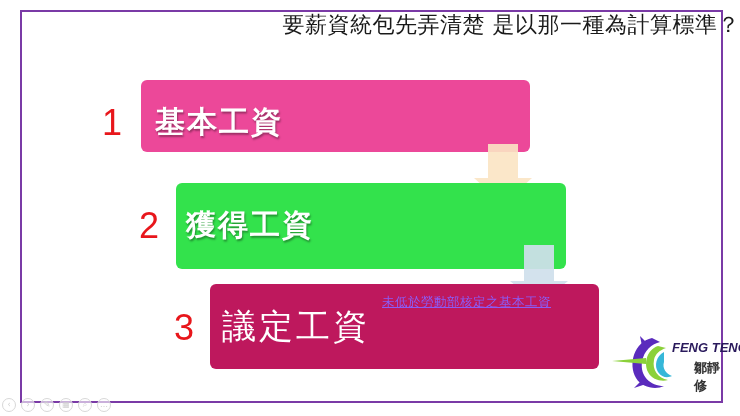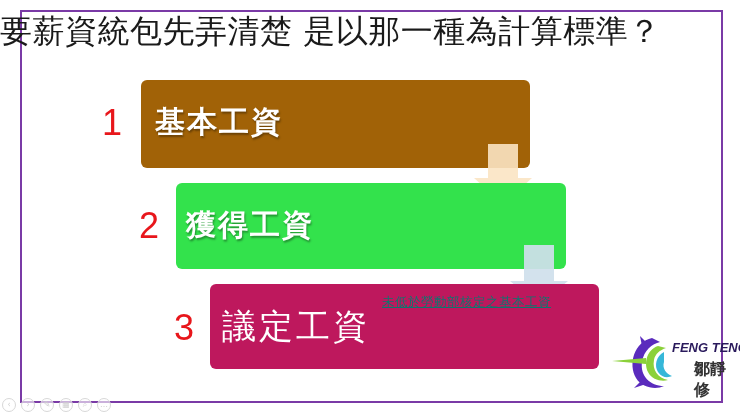--- a/index.html
+++ b/index.html
@@ -3,51 +3,51 @@
 <meta charset="utf-8">
 <style>
   * { box-sizing: border-box; margin: 0; padding: 0; }
   html, body { width: 740px; height: 416px; background: #ffffff; overflow: hidden; }
   body { position: relative; font-family: "DejaVu Sans", "Liberation Sans", sans-serif; }
   .slide-frame {
     position: absolute; left: 20px; top: 10px; width: 703px; height: 393px;
     border: 2px solid #7a3aa6; background: #ffffff;
   }
   .title {
-    position: absolute; left: 0; top: 10px; width: 740px; text-align: left;
-    font-size: 32px; color: #1a1a1a; letter-spacing: 0.5px;
+    position: absolute; left: 0; top: 10px; width: 740px; text-align: right;
+    font-size: 22px; color: #1a1a1a; letter-spacing: 0.5px;
   }
   .num {
     position: absolute; font-family: "Liberation Sans", sans-serif;
     font-size: 36px; color: #e8161b;
   }
   .box {
     position: absolute; border-radius: 6px;
   }
   .box-label {
     position: absolute; color: #ffffff; font-size: 30px; font-weight: bold;
     text-shadow: 1px 2px 2px rgba(0,0,0,0.35); letter-spacing: 2px;
   }
-  .box1 { left: 141px; top: 80px; width: 389px; height: 88px; background: #a16207; padding-left: 44px; }
+  .box1 { left: 141px; top: 80px; width: 389px; height: 72px; background: #ec4899; padding-left: 44px; }
   .box2 { left: 176px; top: 183px; width: 390px; height: 86px; background: #33e24c; }
   .box3 { left: 210px; top: 284px; width: 389px; height: 85px; background: #be185d; }
   .box3 .box-label { font-weight: normal; font-size: 34px; text-shadow: none; letter-spacing: 3px; }
   .arrow { position: absolute; }
   .desc {
     position: absolute; left: 382px; top: 294px; width: 212px;
     font-size: 12.5px; line-height: 16.5px; color: #1c2a3a; letter-spacing: 0.5px;
   }
-  .desc .hl { color: #0f766e; text-decoration: underline; }
+  .desc .hl { color: #8b5cf6; text-decoration: underline; }
   .logo { position: absolute; left: 612px; top: 334px; width: 120px; height: 58px; }
   .logo-text {
     position: absolute; left: 60px; top: 6px; font-family: "Liberation Sans", sans-serif;
     font-weight: bold; font-style: italic; font-size: 13px; color: #2a1a5c; white-space: nowrap;
   }
   .logo-sub {
-    position: absolute; left: 82px; top: 25px; font-size: 16px; font-weight: bold; color: #333;
+    position: absolute; left: 82px; top: 25px; font-size: 13px; font-weight: bold; color: #333;
   }
   .controls { position: absolute; left: 2px; top: 398px; display: flex; gap: 5px; }
   .ctrl {
     width: 14px; height: 14px; border-radius: 50%; border: 1px solid #d8d8d8;
     color: #cfcfcf; font-size: 8px; line-height: 12px; text-align: center; background: rgba(255,255,255,0.6);
   }
 </style>
 </head>
 <body>
 

